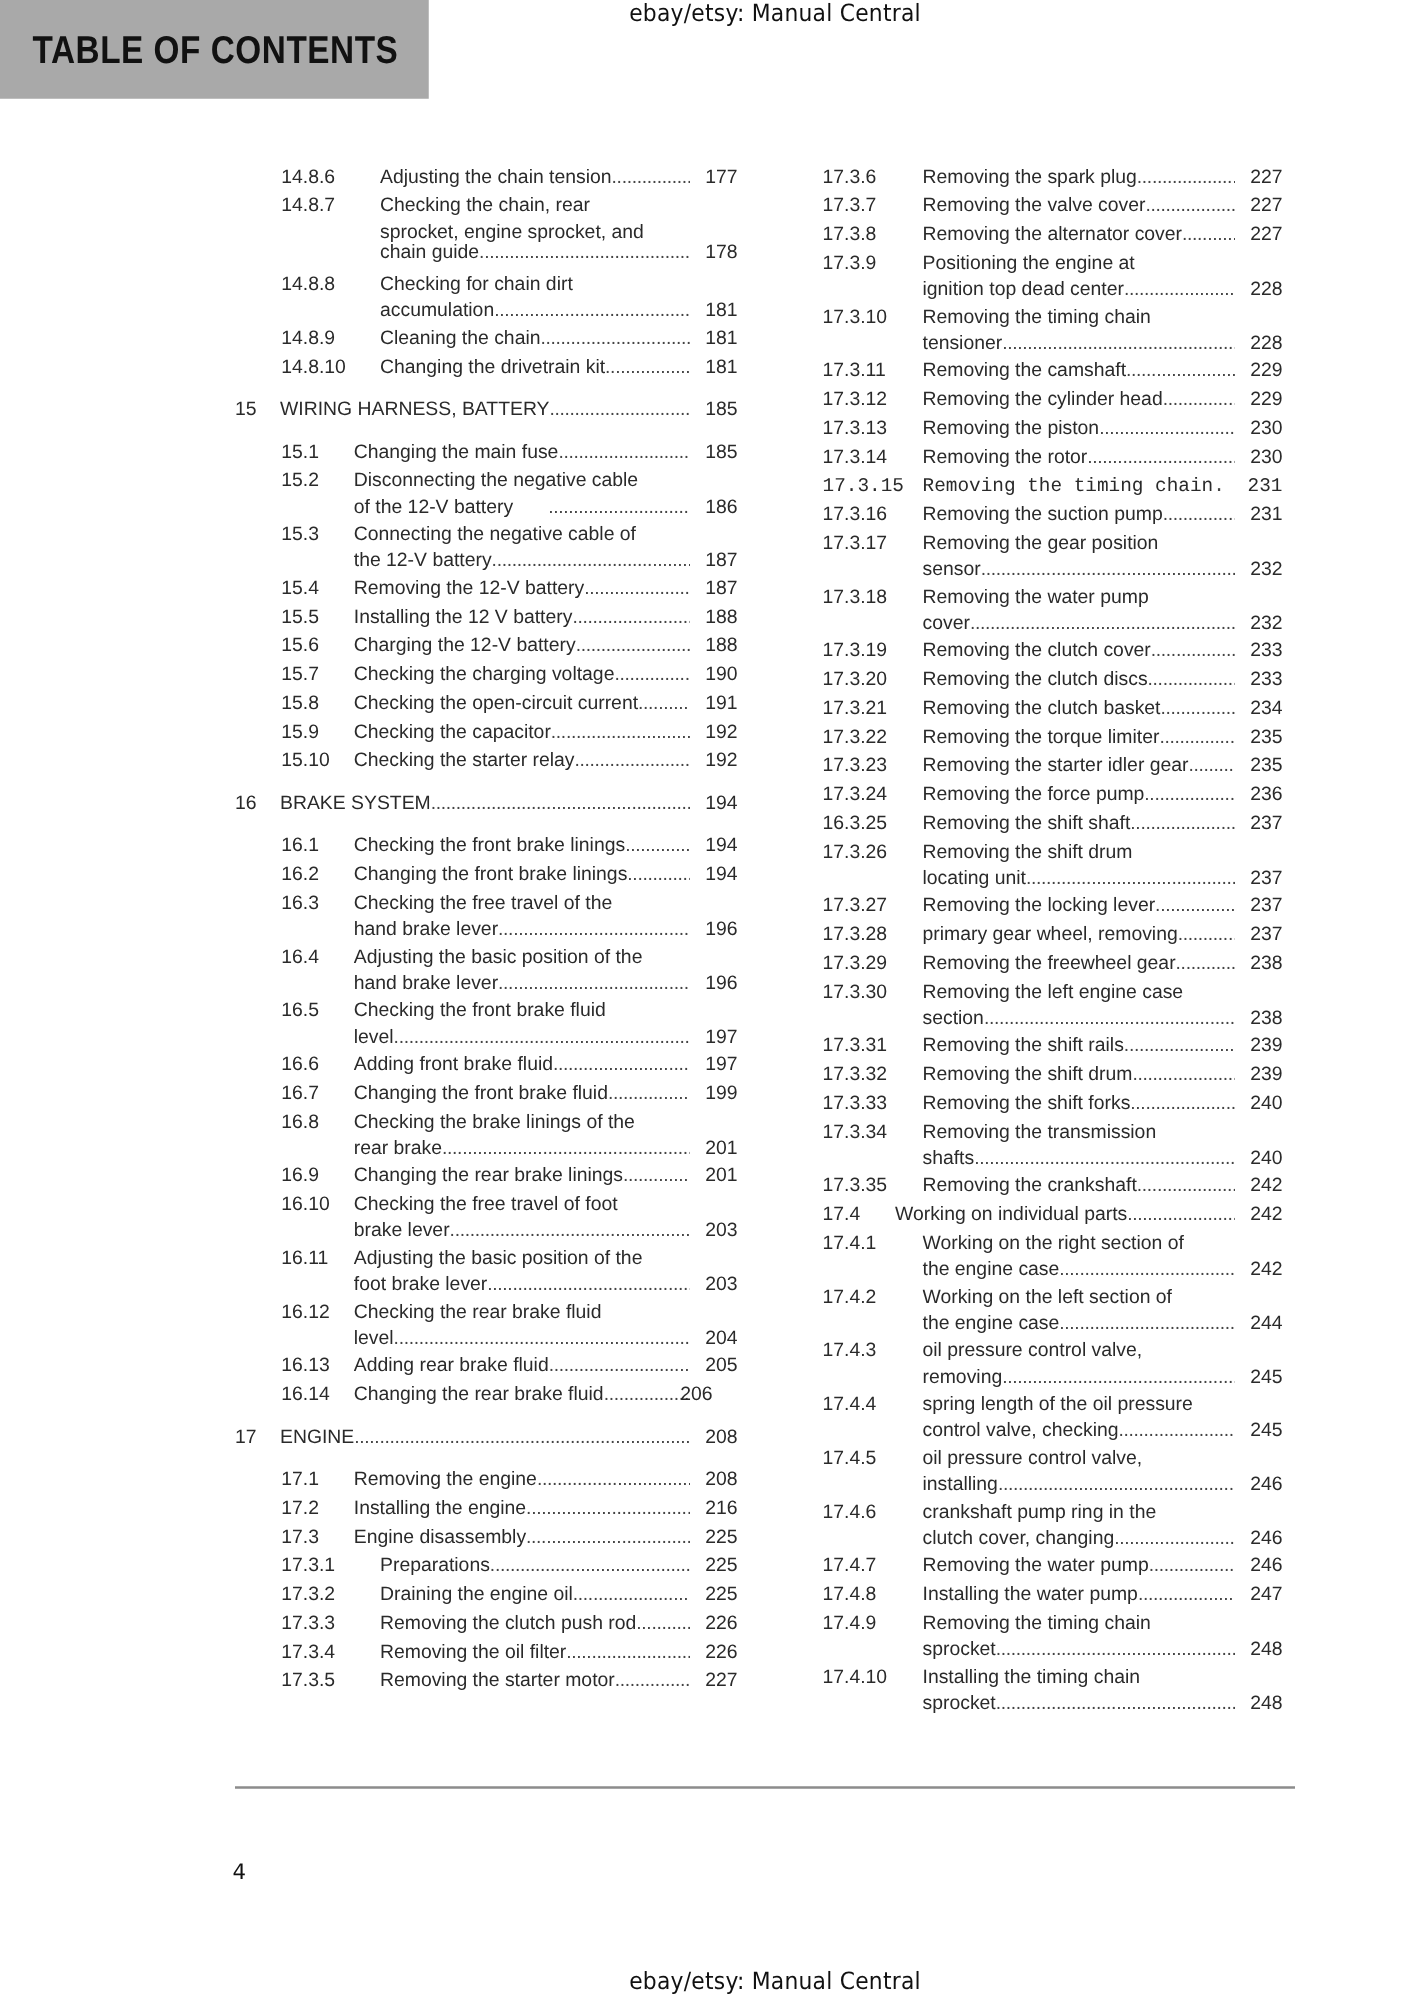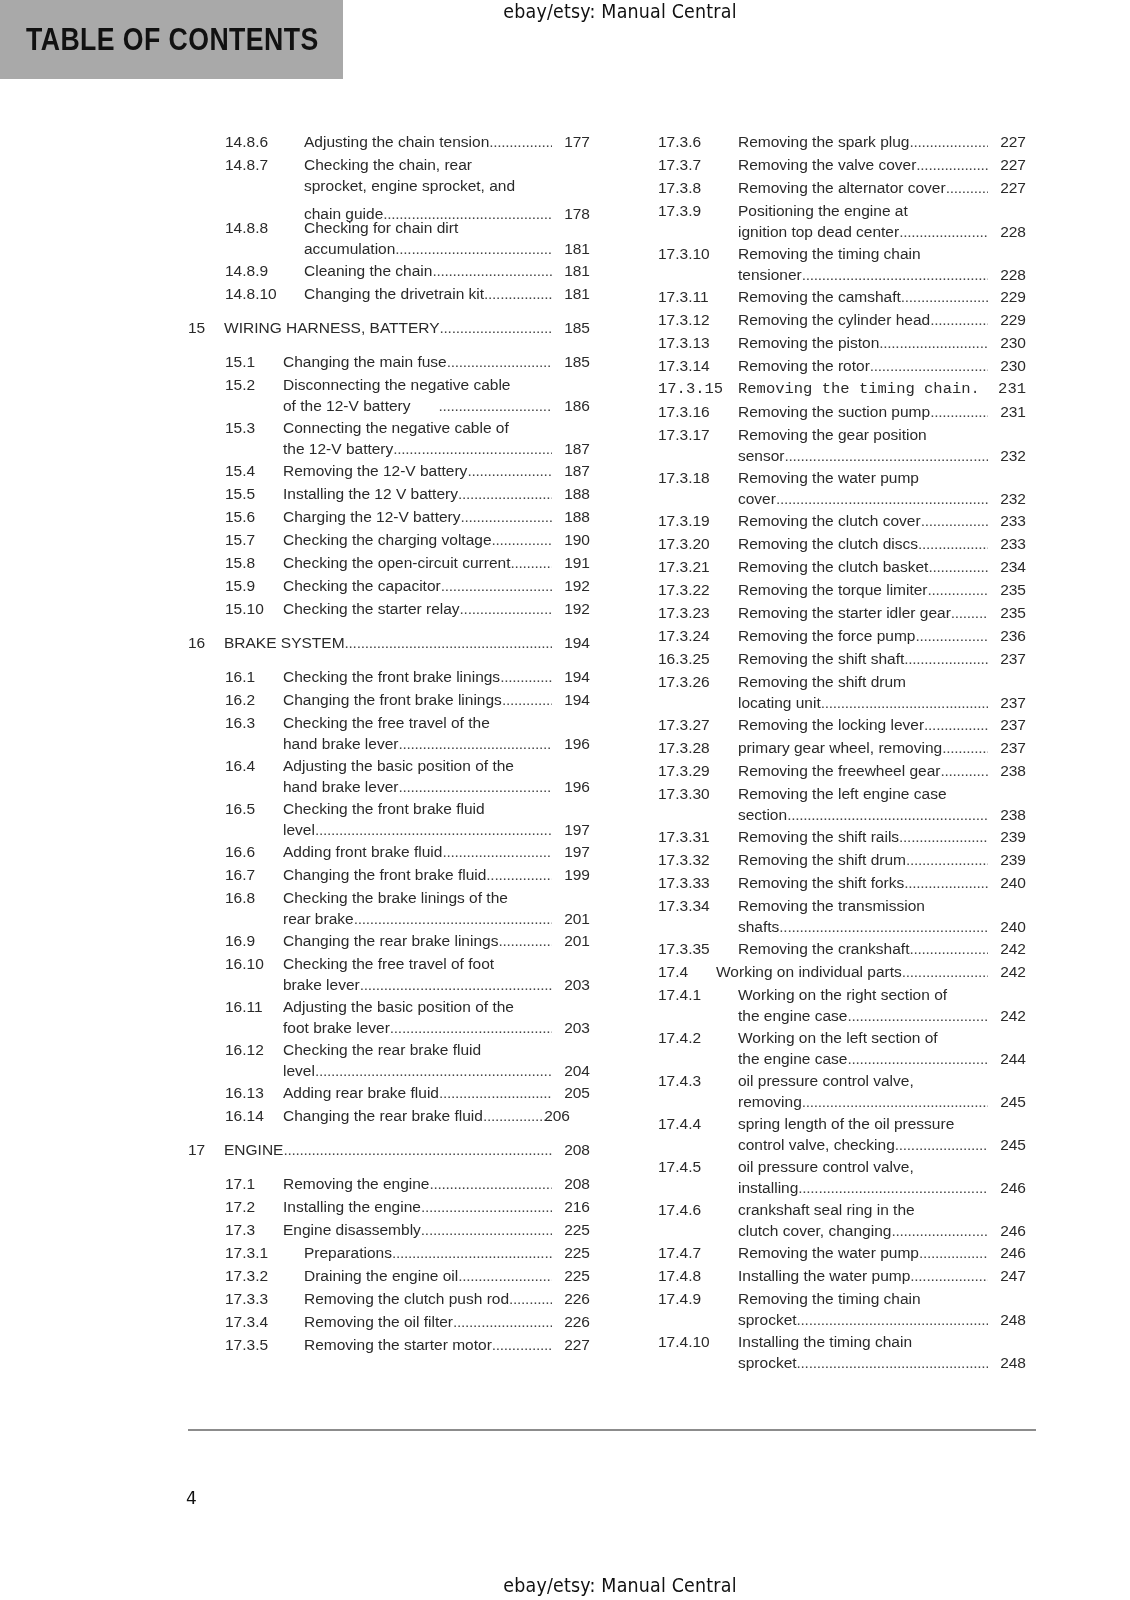--- a/index.html
+++ b/index.html
@@ -42,21 +42,21 @@
       <span class="num" style="left: 225px;">14.8.7</span>
       <span class="txt" style="left: 304px; width: 248px;">
         <span class="t">Checking the chain, rear</span>
       </span>
     </div>
     <div class="line" style="top: 175.5px; left: 0px; width: 600px;">
       <span class="txt" style="left: 304px; width: 248px;">
         <span class="t">sprocket, engine sprocket, and</span>
       </span>
     </div>
-    <div class="line" style="top: 204px; left: 0px; width: 600px;">
+    <div class="line" style="top: 192px; left: 0px; width: 600px;">
       <span class="txt" style="left: 304px; width: 248px;">
         <span class="t">chain guide</span>
         <span class="dots"></span>
       </span>
       <span class="pg" style="left: 556px;">178</span>
     </div>
     <div class="line" style="top: 218px; left: 0px; width: 600px;">
       <span class="num" style="left: 225px;">14.8.8</span>
       <span class="txt" style="left: 304px; width: 248px;">
         <span class="t">Checking for chain dirt</span>
@@ -756,21 +756,21 @@
     <div class="line" style="top: 1177.5px; left: 0px; width: 1040px;">
       <span class="txt" style="left: 738px; width: 250px;">
         <span class="t">installing</span>
         <span class="dots"></span>
       </span>
       <span class="pg" style="left: 992px;">246</span>
     </div>
     <div class="line" style="top: 1200px; left: 0px; width: 1040px;">
       <span class="num" style="left: 658px;">17.4.6</span>
       <span class="txt" style="left: 738px; width: 250px;">
-        <span class="t">crankshaft seal ring in the</span>
+        <span class="t">crankshaft pump ring in the</span>
       </span>
     </div>
     <div class="line" style="top: 1220.5px; left: 0px; width: 1040px;">
       <span class="txt" style="left: 738px; width: 250px;">
         <span class="t">clutch cover, changing</span>
         <span class="dots"></span>
       </span>
       <span class="pg" style="left: 992px;">246</span>
     </div>
     <div class="line" style="top: 1243px; left: 0px; width: 1040px;">

